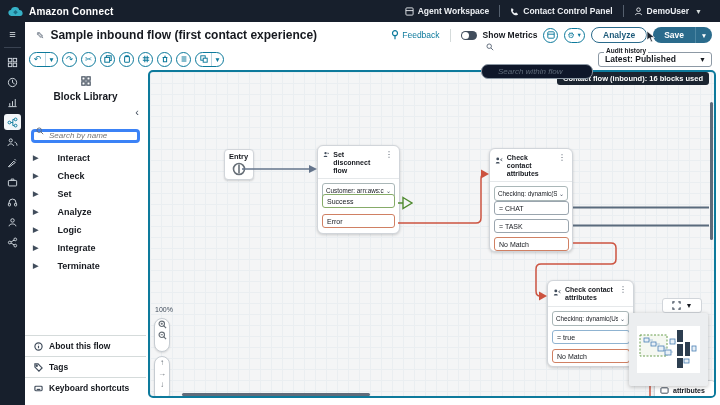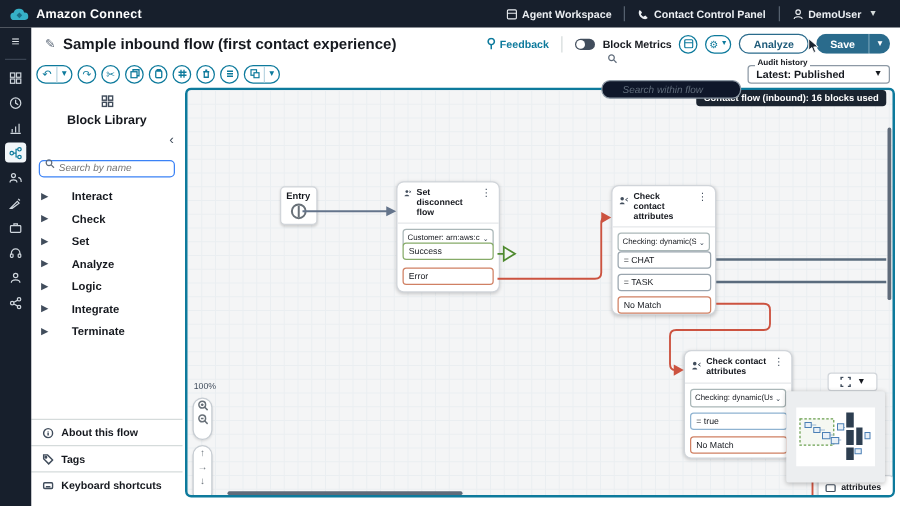--- a/index.html
+++ b/index.html
@@ -29,21 +29,21 @@
   .rail-btn.sel { background:#f2f6f9; }
   .rail-btn.sel svg { stroke:#0d7a9c; }
 
   
   #hdr { position:absolute; left:25px; top:22px; right:0; height:26px; background:#fff;
     display:flex; align-items:center; z-index:20; }
   .pencil { color:#5f6b7a; font-size:10px; margin:0 6px 0 11px; }
   #flow-title { font-size:12px; font-weight:bold; color:#16191f; }
   #hdr-right { margin-left:auto; display:flex; align-items:center; gap:6px; padding-right:8px; }
   .feedback { display:flex; gap:3px; color:#0d7a9c; font-size:8.5px;
-    font-weight:bold; cursor:pointer; }
+    font-weight:normal; cursor:pointer; }
   .hdr-div { width:1px; height:13px; background:#d5dbdb; margin:0 4px; }
   .toggle { width:16px; height:9px; border-radius:5px; background:#414d5c; position:relative; cursor:pointer; }
   .toggle .knob { position:absolute; left:1px; top:1px; width:7px; height:7px; border-radius:50%; background:#fff; }
   .show-metrics { font-size:8.5px; font-weight:bold; color:#16191f; }
   .cir-btn { height:15px; min-width:15px; border:1.6px solid #0d7a9c; border-radius:9px;
     display:flex; align-items:center; justify-content:center; color:#0d7a9c; cursor:pointer;
     background:#fff; padding:0 2px; gap:2px; font-size:9px; }
   .pill-btn { height:16px; border-radius:9px; display:flex; align-items:center; justify-content:center;
     font-size:8.5px; font-weight:bold; cursor:pointer; padding:0 11px; }
   .pill-btn.outline { border:1.6px solid #2a6b8c; color:#1f5b7a; background:#fff; }
@@ -80,21 +80,21 @@
   .audit-caret { margin-left:auto; padding-right:5px; font-size:7px; color:#16191f; }
 
   
   #library { position:absolute; left:25px; top:68px; width:121px; height:330px; background:#fff;
     border-top:1px solid #eaeded; z-index:15; display:flex; flex-direction:column; }
   .lib-head { display:flex; align-items:center; gap:5px; padding:7px 7px 5px 7px;flex-direction:column; }
   .lib-head svg { stroke:#414d5c; fill:none; stroke-width:1.4; }
   .lib-title { font-size:10px; font-weight:bold; color:#16191f; }
   .lib-collapse { margin-left:auto; color:#414d5c; font-size:11px; cursor:pointer; line-height:10px; }
   .lib-search { margin:2px 6px 6px 6px; position:relative; }
-  .lib-search input { width:100%; height:14px; border:1px solid #3b82f6; border-radius:4px;
+  .lib-search input { width:100%; height:14px; border:3px solid #3b82f6; border-radius:4px;
     font-size:8px; font-style:italic; color:#5f6b7a; padding:0 4px 0 15px; outline:none;
     font-family:"Liberation Sans",sans-serif; }
   .lib-sec { display:flex; align-items:center; gap:19px; padding:4px 8px; font-size:9px;
     font-weight:bold; color:#16191f; cursor:pointer; }
   .lib-sec .tri { font-size:7px; color:#414d5c; }
   .lib-footer { margin-top:auto; }
   .lib-foot-item { display:flex; align-items:center; gap:6px; border-top:1px solid #d5dbdb;
     padding:5px 9px; font-size:8.5px; font-weight:bold; color:#16191f; cursor:pointer; }
   .lib-foot-item svg { stroke:#414d5c; fill:none; stroke-width:1.3; }
 
@@ -286,21 +286,21 @@
         <svg width="8" height="10" viewBox="0 0 8 10">
           <circle cx="4" cy="3.2" r="2.5" stroke="#0d7a9c" fill="none" stroke-width="1.2"></circle>
           <path d="M4,5.8 v3.5" stroke="#0d7a9c" stroke-width="1.2"></path>
           </svg>
         <span>Feedback</span>
       </div>
       <div class="hdr-div"></div>
       <div class="toggle">
           <div class="knob"></div>
         </div>
-      <span class="show-metrics">Block Metrics</span>
+      <span class="show-metrics">Show Metrics</span>
       <div class="cir-btn">
         <svg width="8" height="8" viewBox="0 0 10 10">
           <rect x="1" y="1" width="8" height="8" rx="1" stroke="#0d7a9c" fill="none" stroke-width="1.2"></rect>
           <line x1="1" y1="4" x2="9" y2="4" stroke="#0d7a9c" stroke-width="1.2"></line>
           </svg>
       </div>
       <div class="cir-btn">
         <span style="font-size:8px;">⚙</span>
         <span style="font-size:5.5px;">▼</span>
       </div>

